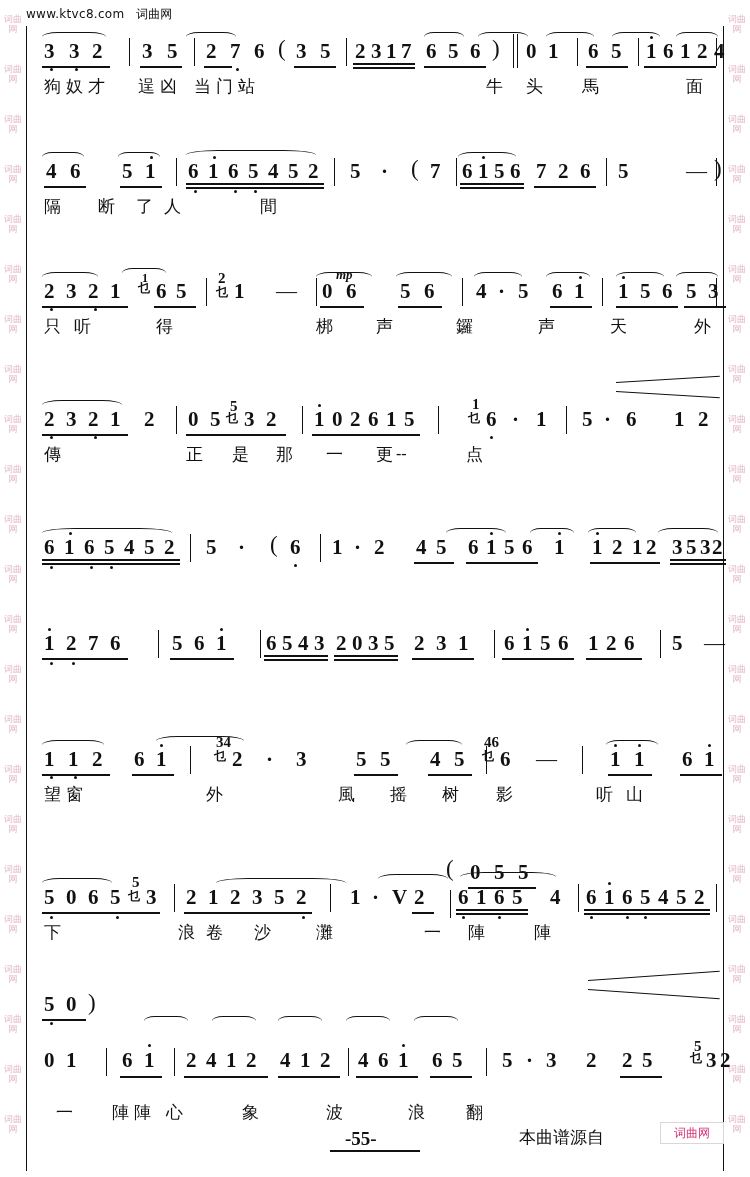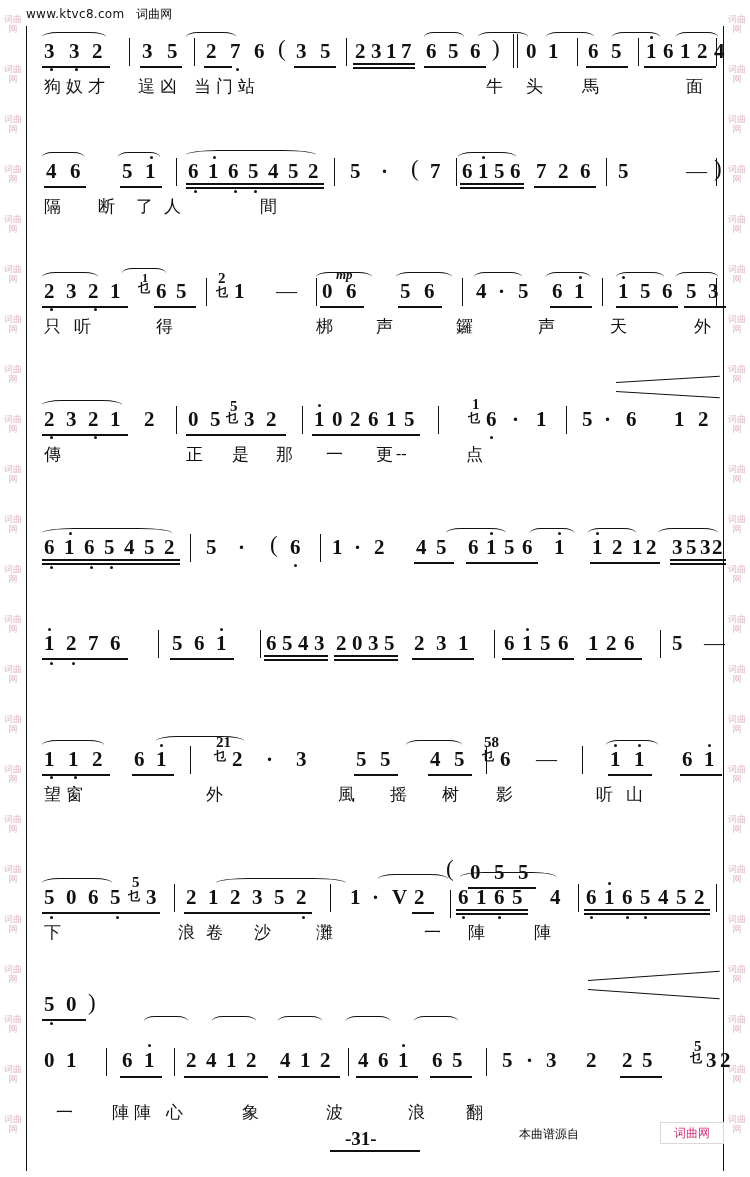--- a/index.html
+++ b/index.html
@@ -164,21 +164,21 @@
     top: 1128px;
     font-size: 19px;
     font-weight: 700;
     color: #111;
     font-family: "Liberation Serif", serif;
   }
   .footer-note {
     position: absolute;
     left: 519px;
     top: 1126px;
-    font-size: 12px;
+    font-size: 17px;
     color: #111;
     font-family: "DejaVu Sans", sans-serif;
   }
   .footer-logo {
     position: absolute;
     left: 660px;
     top: 1122px;
     width: 62px;
     height: 20px;
     border: 1px solid #d8d8d8;
@@ -709,37 +709,37 @@
       <div class="dot" style="left:24px; top:38px;"></div>
       <div class="dot" style="left:48px; top:38px;"></div>
 
       <span class="n" style="left:108px;">6</span>
       <span class="n" style="left:130px;">1</span>
       <div class="dot" style="left:134px; top:6px;"></div>
       <div class="beam" style="left:106px; top:36px; width:42px;"></div>
 
       <div class="bar" style="left:164px;"></div>
 
-      <span class="n small" style="left:190px; top:-6px;">21</span>
+      <span class="n small" style="left:190px; top:-6px;">34</span>
       <span class="n tiny" style="left:188px; top:8px;">乜</span>
       <span class="n" style="left:206px;">2</span>
       <span class="n" style="left:240px;">·</span>
       <span class="n" style="left:270px;">3</span>
 
       <span class="n" style="left:330px;">5</span>
       <span class="n" style="left:354px;">5</span>
       <div class="beam" style="left:328px; top:36px; width:44px;"></div>
 
       <span class="n" style="left:404px;">4</span>
       <span class="n" style="left:428px;">5</span>
       <div class="beam" style="left:402px; top:36px; width:44px;"></div>
 
       <div class="bar" style="left:460px;"></div>
 
-      <span class="n small" style="left:458px; top:-6px;">58</span>
+      <span class="n small" style="left:458px; top:-6px;">46</span>
       <span class="n tiny" style="left:456px; top:8px;">乜</span>
       <span class="n" style="left:474px;">6</span>
       <span class="n dash" style="left:510px;">—</span>
 
       <div class="bar" style="left:556px;"></div>
 
       <span class="n" style="left:584px;">1</span>
       <span class="n" style="left:608px;">1</span>
       <div class="dot" style="left:588px; top:6px;"></div>
       <div class="dot" style="left:612px; top:6px;"></div>
@@ -921,16 +921,16 @@
       <span class="ly" style="left:108px;">陣</span>
       <span class="ly" style="left:140px;">心</span>
       <span class="ly" style="left:216px;">象</span>
       <span class="ly" style="left:300px;">波</span>
       <span class="ly" style="left:382px;">浪</span>
       <span class="ly" style="left:440px;">翻</span>
     </div>
   </div>
 </div>
 
-<div class="page-num">-31-</div>
+<div class="page-num">-55-</div>
 <div class="underline-foot"></div>
 <div class="footer-note">本曲谱源自</div>
 <div class="footer-logo">词曲网</div>
 
 </body></html>

